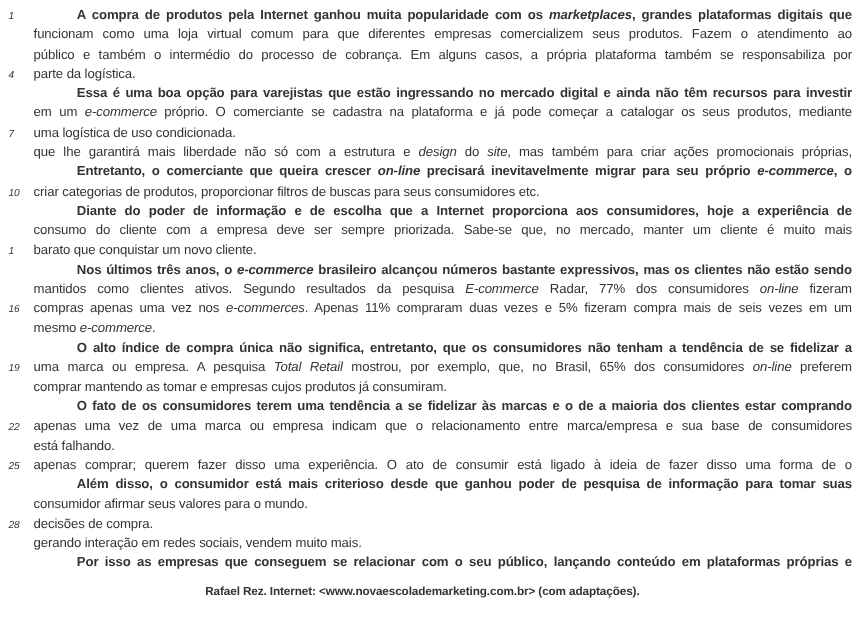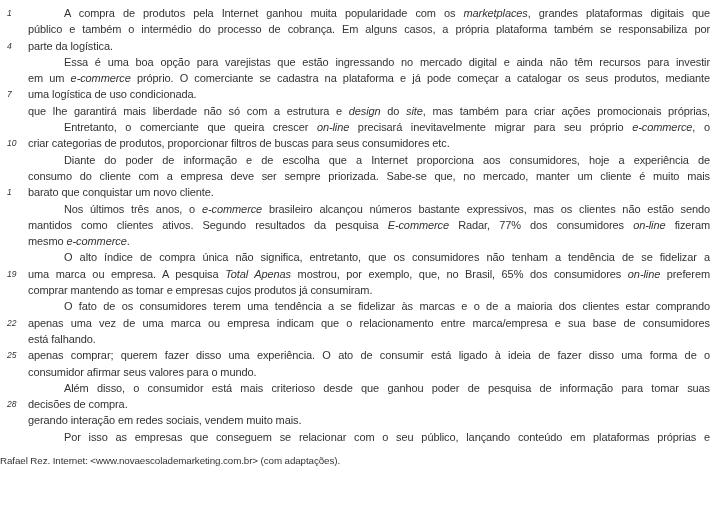--- a/index.html
+++ b/index.html
@@ -38,38 +38,44 @@
     flex: 1;
     min-width: 0;
     text-align: justify;
     text-align-last: justify;
   }
   .text.end {
     text-align-last: left;
   }
   .text.indent {
     text-indent: 36px;
+    font-weight: bold;
   }
   .footer {
     margin-top: 10px;
     padding-right: 6px;
-    text-align: left;
+    text-align: center;
     font-size: 9.8px;
     letter-spacing: -0.1px;
     color: #333333;
+    font-weight: bold;
   }
 </style>
 </head>
 <body>
 
 <main class="page">
   <section>
       <div class="line">
         <span class="gutter">1</span>
         <span class="text indent">A compra de produtos pela Internet ganhou muita popularidade com os <em>marketplaces</em>, grandes plataformas digitais que</span>
+      </div>
+      <div class="line">
+        <span class="gutter"></span>
+        <span class="text">funcionam como uma loja virtual comum para que diferentes empresas comercializem seus produtos. Fazem o atendimento ao</span>
       </div>
       <div class="line">
         <span class="gutter"></span>
         <span class="text">público e também o intermédio do processo de cobrança. Em alguns casos, a própria plataforma também se responsabiliza por</span>
       </div>
       <div class="line">
         <span class="gutter">4</span>
         <span class="text end">parte da logística.</span>
       </div>
       <div class="line">
@@ -110,30 +116,34 @@
       </div>
       <div class="line">
         <span class="gutter"></span>
         <span class="text indent">Nos últimos três anos, o <em>e-commerce</em> brasileiro alcançou números bastante expressivos, mas os clientes não estão sendo</span>
       </div>
       <div class="line">
         <span class="gutter"></span>
         <span class="text">mantidos como clientes ativos. Segundo resultados da pesquisa <em>E-commerce</em> Radar, 77% dos consumidores <em>on-line</em> fizeram</span>
       </div>
       <div class="line">
+        <span class="gutter">16</span>
+        <span class="text">compras apenas uma vez nos <em>e-commerces</em>. Apenas 11% compraram duas vezes e 5% fizeram compra mais de seis vezes em um</span>
+      </div>
+      <div class="line">
         <span class="gutter"></span>
         <span class="text end">mesmo <em>e-commerce</em>.</span>
       </div>
       <div class="line">
         <span class="gutter"></span>
         <span class="text indent">O alto índice de compra única não significa, entretanto, que os consumidores não tenham a tendência de se fidelizar a</span>
       </div>
       <div class="line">
         <span class="gutter">19</span>
-        <span class="text">uma marca ou empresa. A pesquisa <em>Total Apenas</em> mostrou, por exemplo, que, no Brasil, 65% dos consumidores <em>on-line</em> preferem</span>
+        <span class="text">uma marca ou empresa. A pesquisa <em>Total Retail</em> mostrou, por exemplo, que, no Brasil, 65% dos consumidores <em>on-line</em> preferem</span>
       </div>
       <div class="line">
         <span class="gutter"></span>
         <span class="text end">comprar mantendo as tomar e empresas cujos produtos já consumiram.</span>
       </div>
       <div class="line">
         <span class="gutter"></span>
         <span class="text indent">O fato de os consumidores terem uma tendência a se fidelizar às marcas e o de a maioria dos clientes estar comprando</span>
       </div>
       <div class="line">
@@ -143,25 +153,25 @@
       <div class="line">
         <span class="gutter"></span>
         <span class="text end">está falhando.</span>
       </div>
       <div class="line">
         <span class="gutter">25</span>
         <span class="text">apenas comprar; querem fazer disso uma experiência. O ato de consumir está ligado à ideia de fazer disso uma forma de o</span>
       </div>
       <div class="line">
         <span class="gutter"></span>
-        <span class="text end">consumidor afirmar seus valores para o mundo.</span>
+        <span class="text indent">Além disso, o consumidor está mais criterioso desde que ganhou poder de pesquisa de informação para tomar suas</span>
       </div>
       <div class="line">
         <span class="gutter"></span>
-        <span class="text indent">Além disso, o consumidor está mais criterioso desde que ganhou poder de pesquisa de informação para tomar suas</span>
+        <span class="text end">consumidor afirmar seus valores para o mundo.</span>
       </div>
       <div class="line">
         <span class="gutter">28</span>
         <span class="text end">decisões de compra.</span>
       </div>
       <div class="line">
         <span class="gutter"></span>
         <span class="text end">gerando interação em redes sociais, vendem muito mais.</span>
       </div>
       <div class="line">

